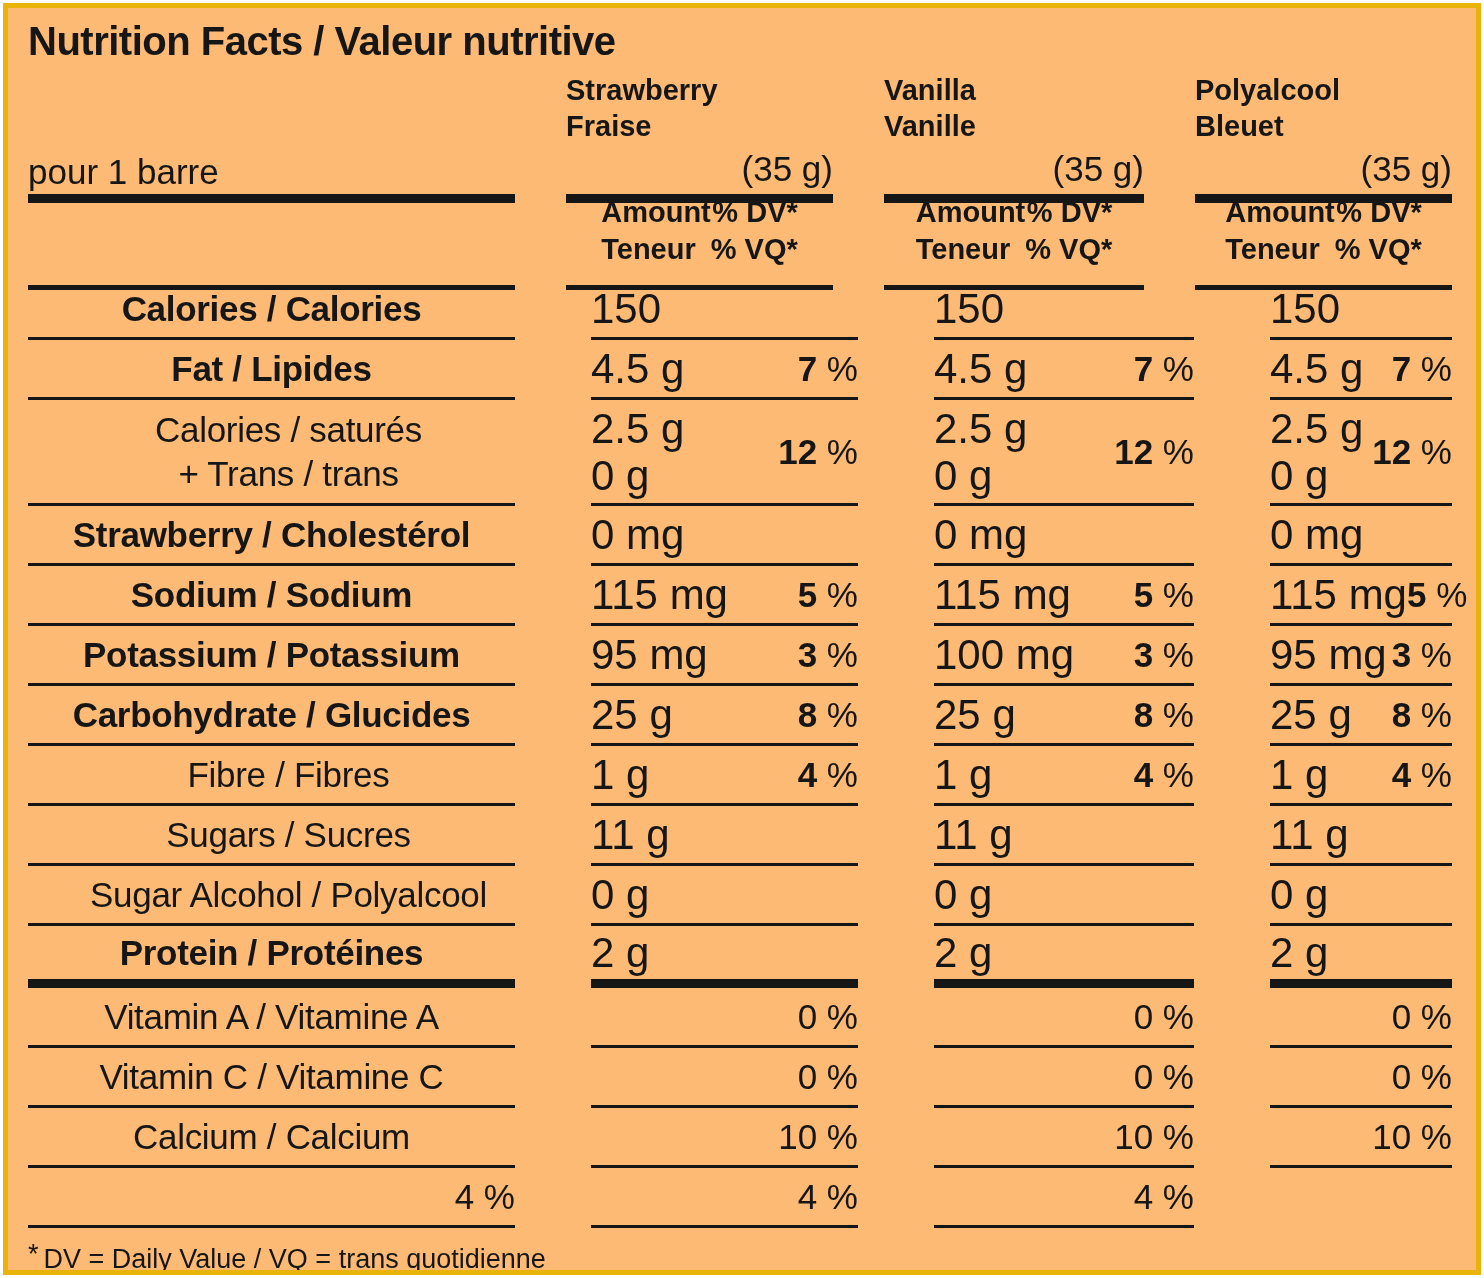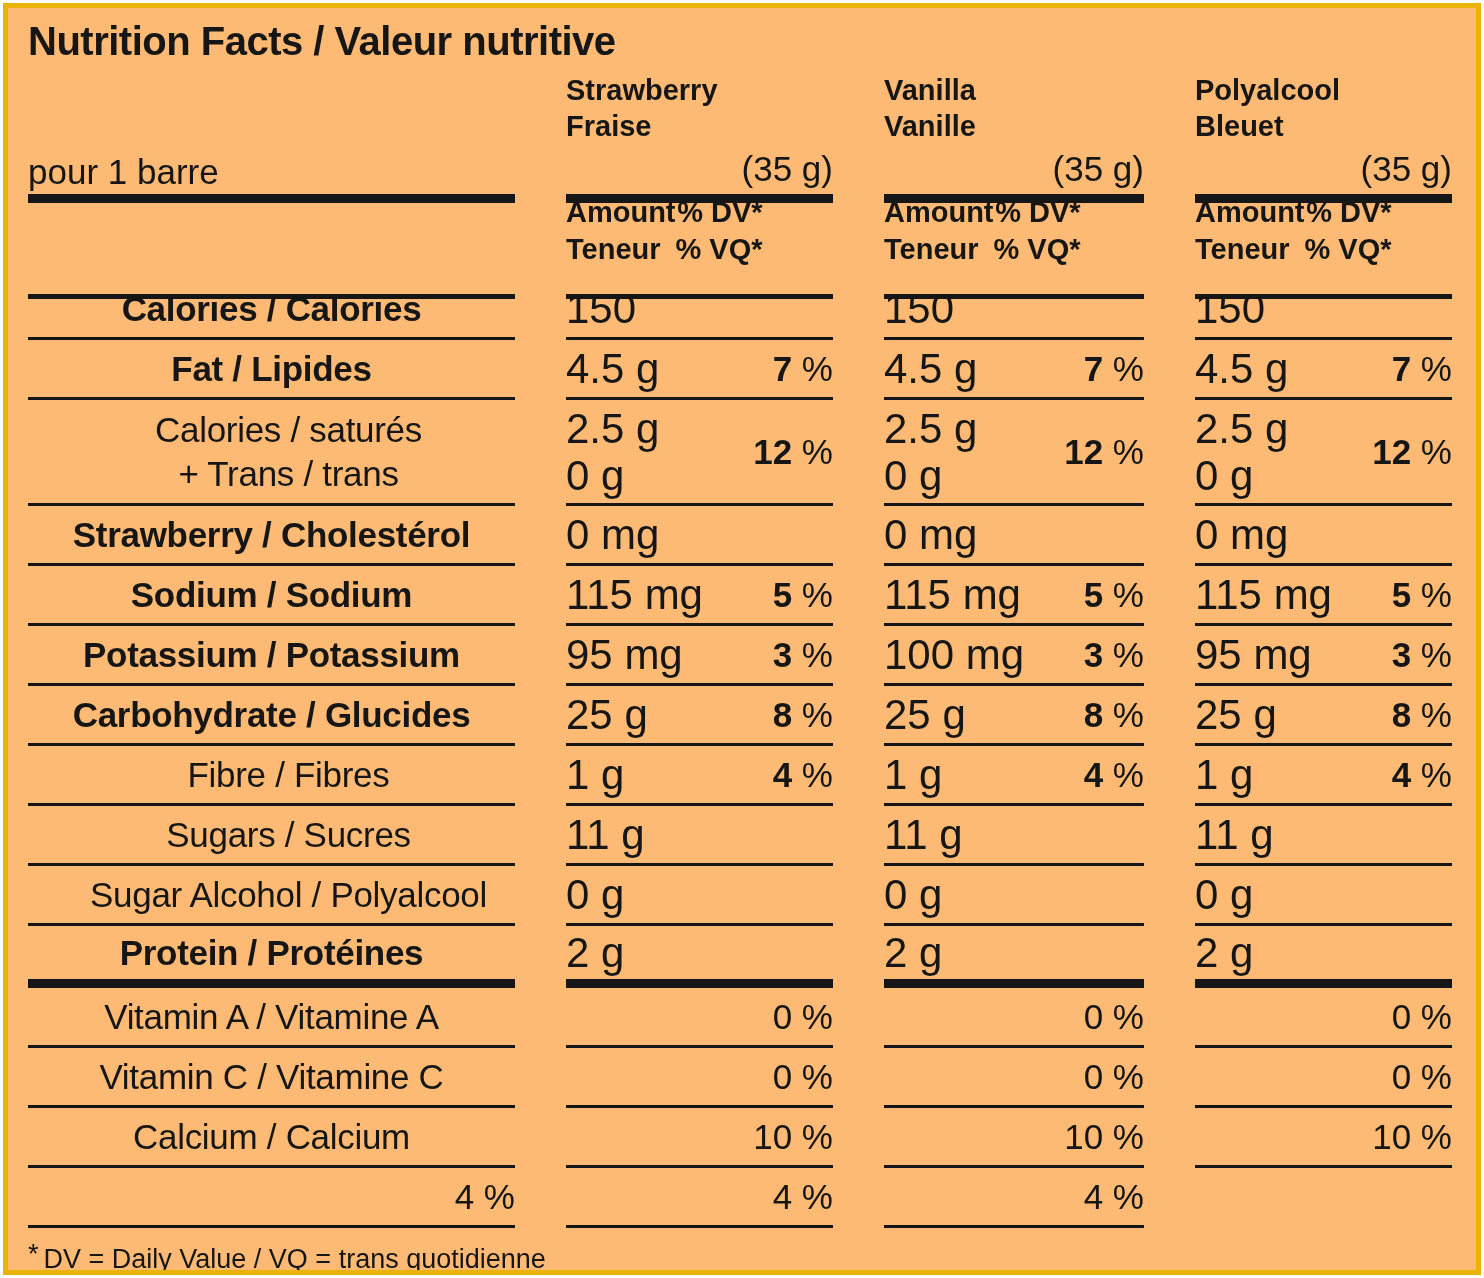--- a/index.html
+++ b/index.html
@@ -13,25 +13,25 @@
   .grid-row{display:grid;grid-template-columns:487px 267px 260px 1fr;column-gap:51px;}
   .cell{box-sizing:border-box;min-width:0;}
   
   .head-row{height:122px;}
   .head-row .cell{border-bottom:9px solid #161616;display:flex;flex-direction:column;justify-content:flex-end;}
   .serving-cell{font-size:35px;line-height:45px;}
   .flavor-name{font-size:29px;font-weight:700;line-height:36px;}
   .flavor-size{font-size:35px;line-height:50px;text-align:right;width:100%;}
   
   .subhead-row{height:86px;}
-  .subhead-row .cell{border-bottom:5px solid #161616;display:flex;justify-content:flex-start;align-items:flex-end;padding-bottom:26px;}
+  .subhead-row .cell{border-bottom:5px solid #161616;display:flex;justify-content:center;align-items:flex-end;padding-bottom:17px;}
   .sub-amount,.sub-dv{font-size:29px;font-weight:700;line-height:37px;}
   .sub-dv{text-align:right;}
   
-  .row{display:grid;grid-template-columns:487px 267px 260px 1fr;column-gap:51px;height:60px;}
+  .row{display:grid;grid-template-columns:487px 267px 260px 1fr;column-gap:76px;height:60px;}
   .row>.cell{border-bottom:3px solid #161616;display:flex;align-items:center;}
   .row.thick>.cell{border-bottom-width:9px;}
   .row.thick{height:62px;}
   .row.tall{height:106px;}
   .label-cell{flex-direction:column;align-items:flex-start;justify-content:center;font-size:35px;line-height:44px;letter-spacing:-.3px;white-space:nowrap;}
   .label-cell.b{font-weight:700;}
   .label-cell.indent{padding-left:34px;}
   .value-cell{justify-content:space-between;}
   .amount{font-size:42px;line-height:47px;white-space:nowrap;}
   .dv{font-size:35px;white-space:nowrap;}

